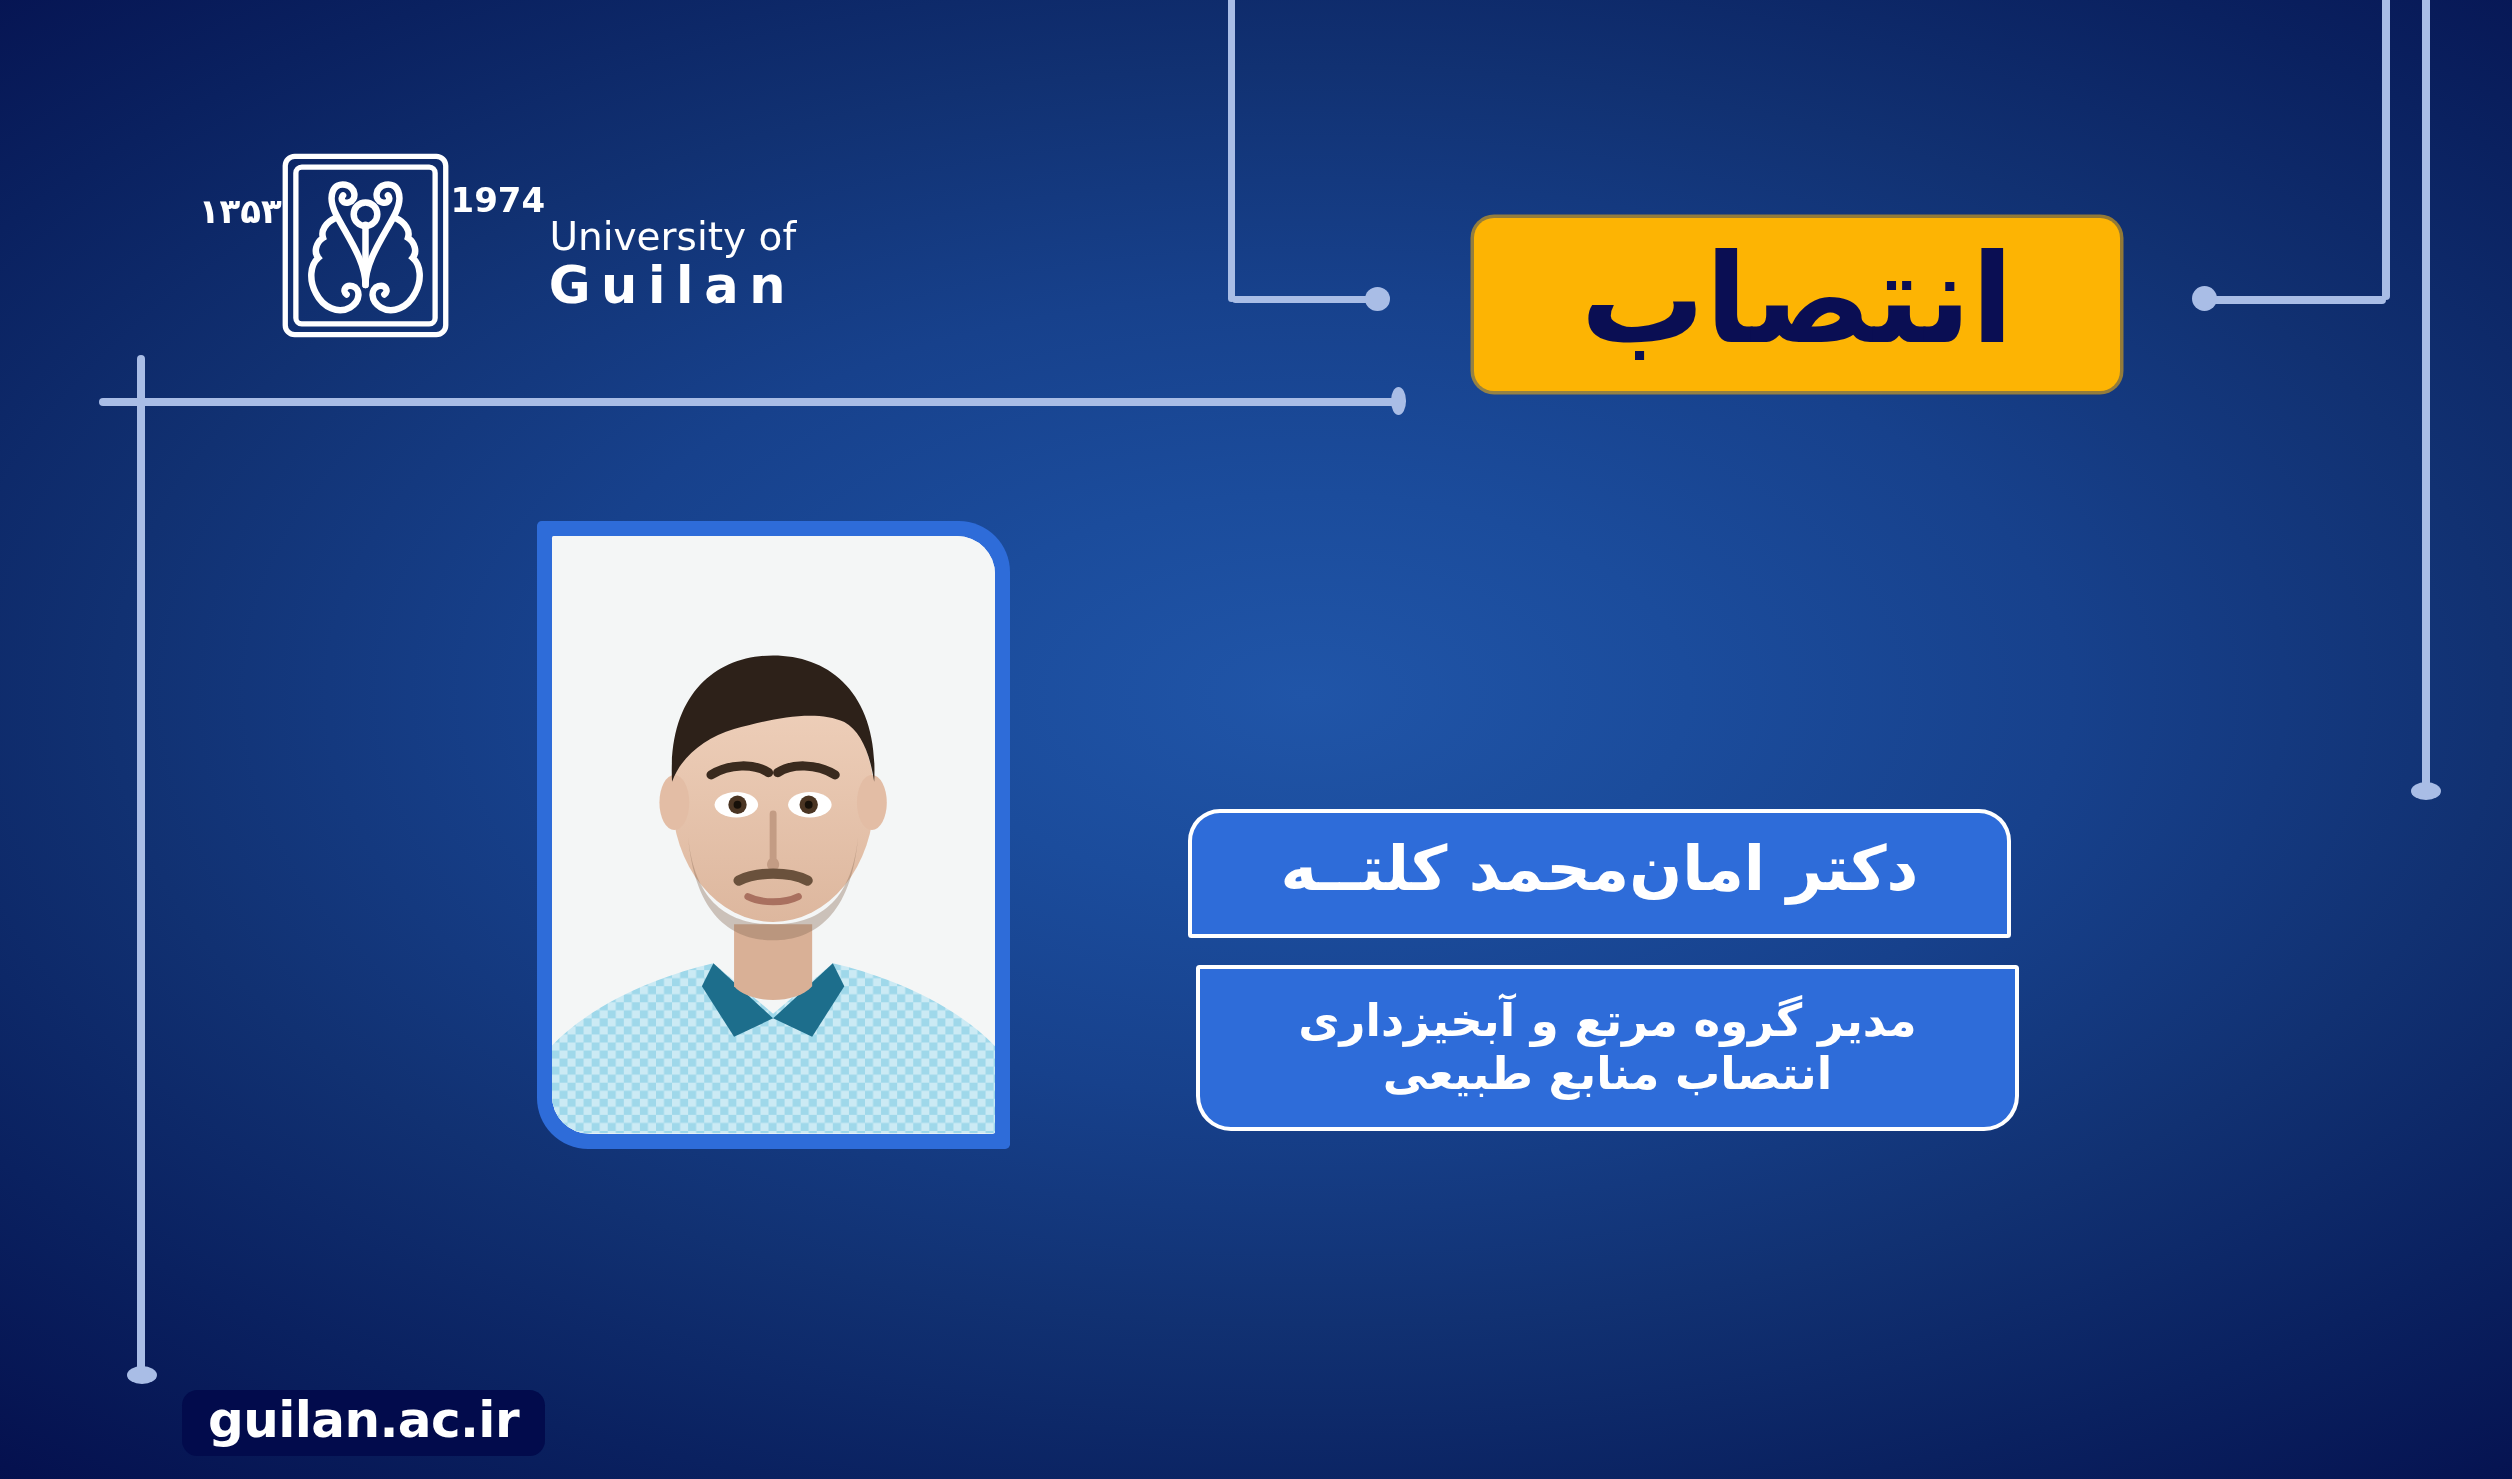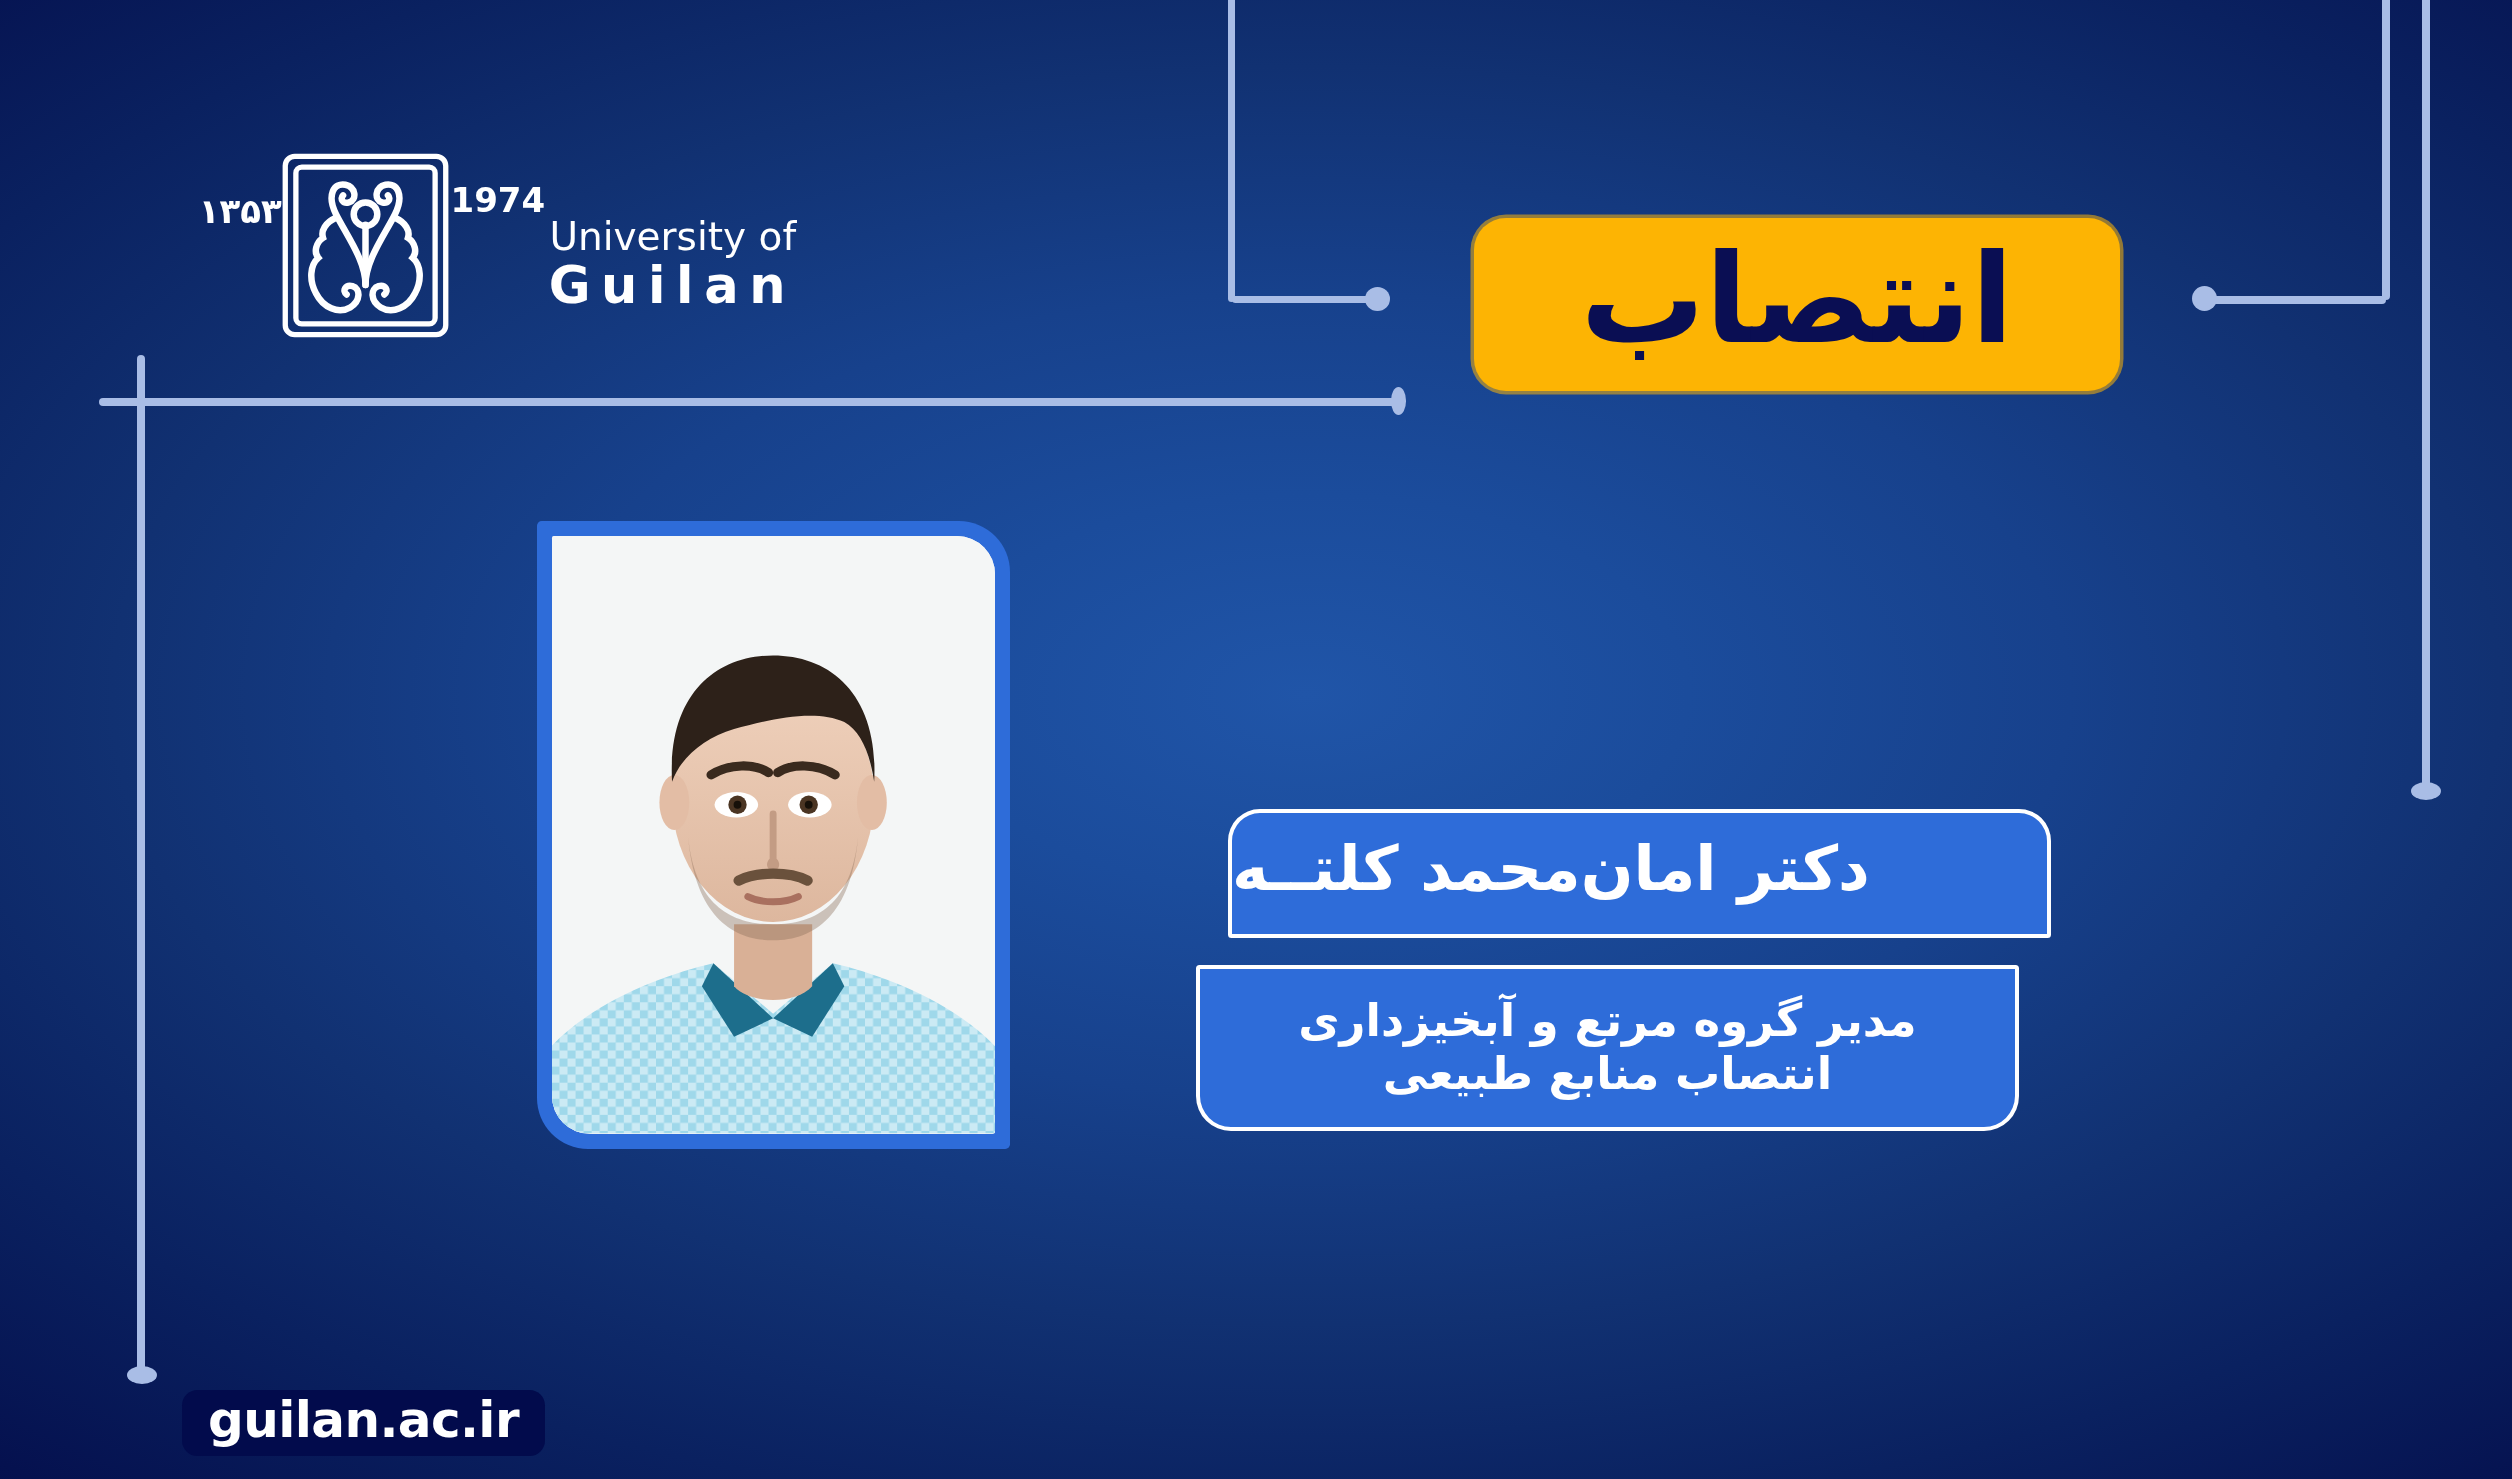--- a/index.html
+++ b/index.html
@@ -95,21 +95,21 @@
   }
   .logo-en .l1{font-size:39px;font-weight:400;line-height:1.05;letter-spacing:0px;margin-top:40px;}
   .logo-en .l2{font-size:51px;font-weight:700;line-height:1.1;letter-spacing:10.6px;}
 
   
   .amber-badge{
     position:absolute;
     left:1474px; top:218px;
     width:646px; height:173px;
     background:#FDB403;
-    border-radius:32px;
+    border-radius:20px;
     display:flex;align-items:center;justify-content:center;
     box-shadow:0 0 0 3.5px rgba(253,180,3,.55);
   }
   .amber-badge span{
     color:#0A0E53;
     font-size:124px;
     font-weight:700;
     line-height:1;
     letter-spacing:-2.4px;
     transform:translateY(-6px);
@@ -131,26 +131,26 @@
     overflow:hidden;
     background:#F2F4F4;
     position:relative;
   }
   
   .portrait-svg{display:block;width:100%;height:100%;}
 
   
   .name-card{
     position:absolute;
-    left:1228px; top:809px;
+    left:1188px; top:809px;
     width:823px; height:129px;
     background:#2E6CD9;
     border:4.1px solid #FFFFFF;
     border-radius:32px 32px 3.5px 3.5px;
-    display:flex;align-items:center;justify-content:flex-end;
+    display:flex;align-items:center;justify-content:center;
   }
   .name-card span{
     color:#FFFFFF;
     font-size:62px;
     font-weight:700;
     line-height:1;
     white-space:nowrap;
     transform:translateY(-4.7px);
   }
 

